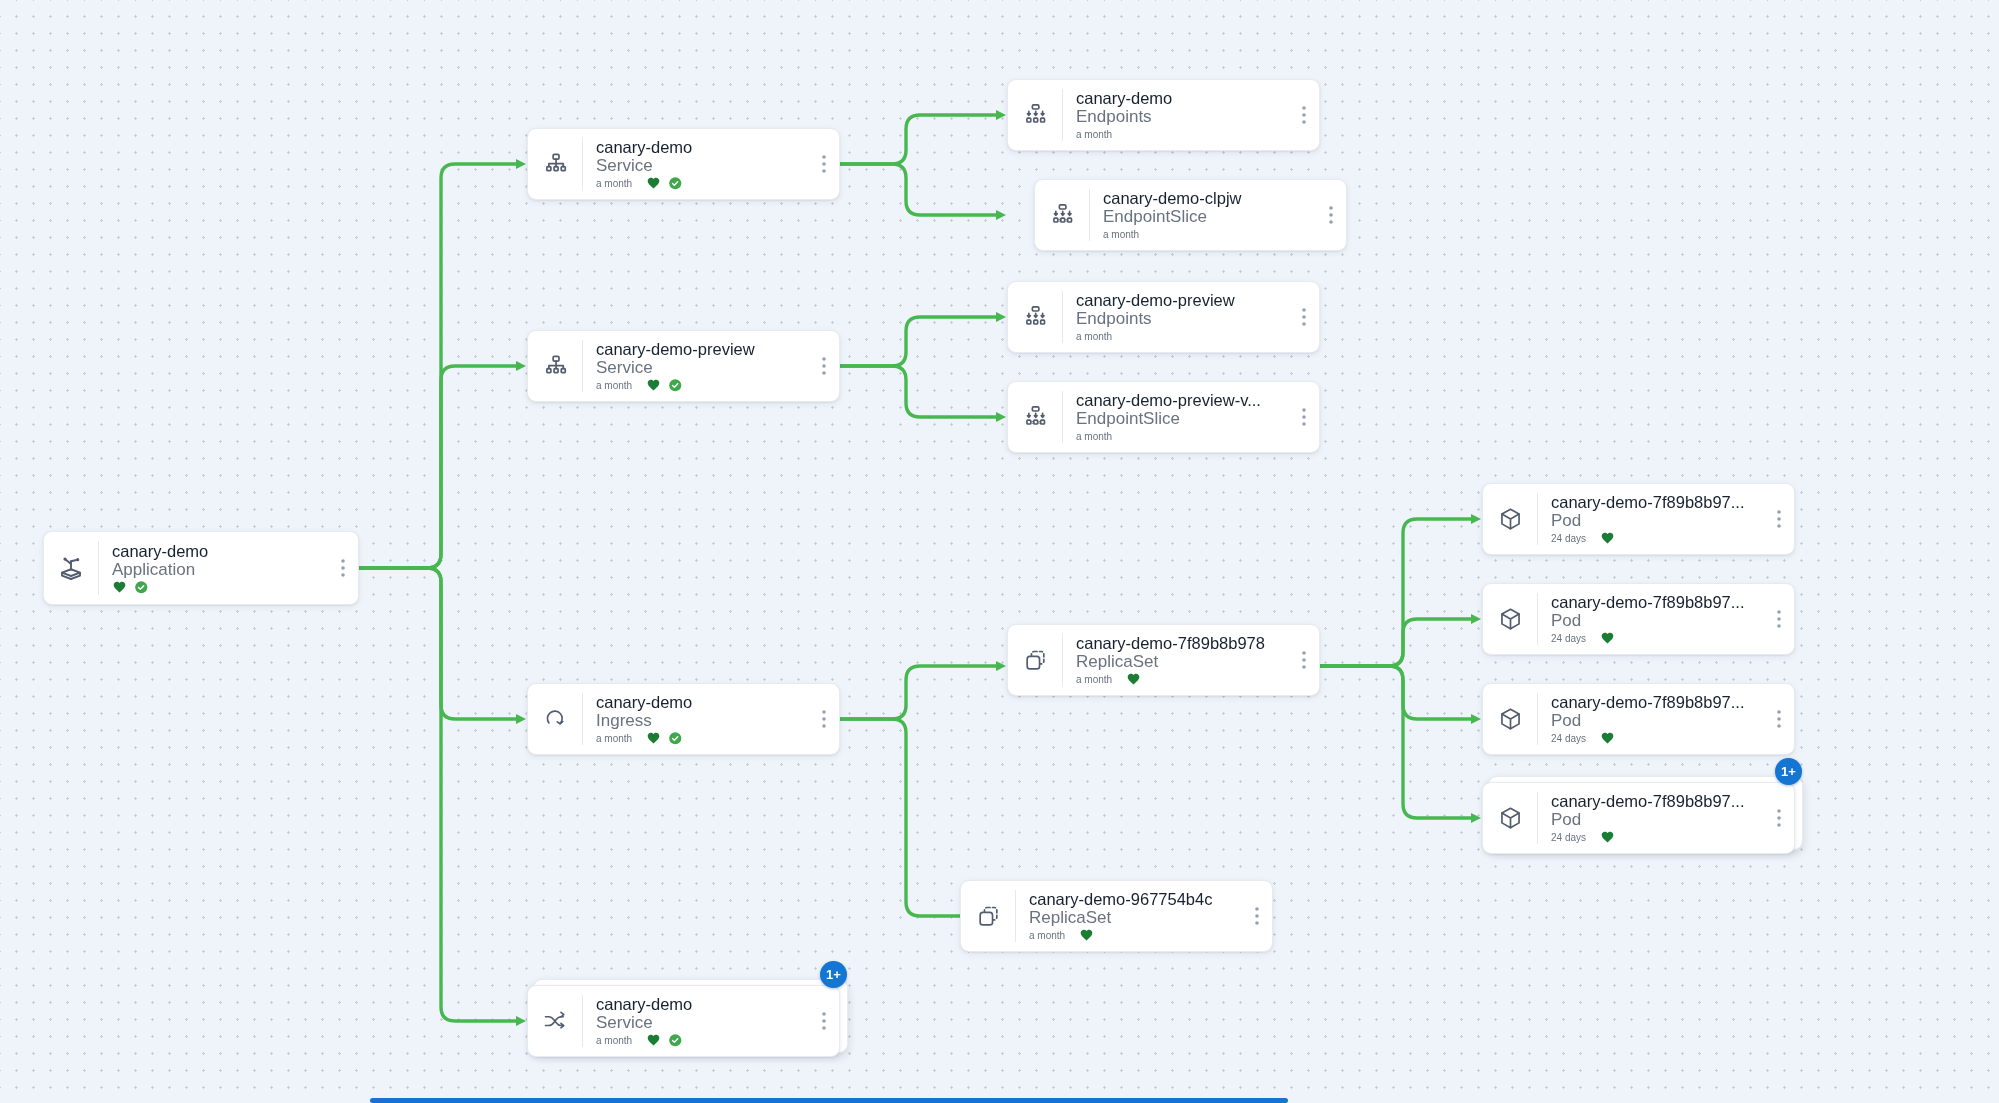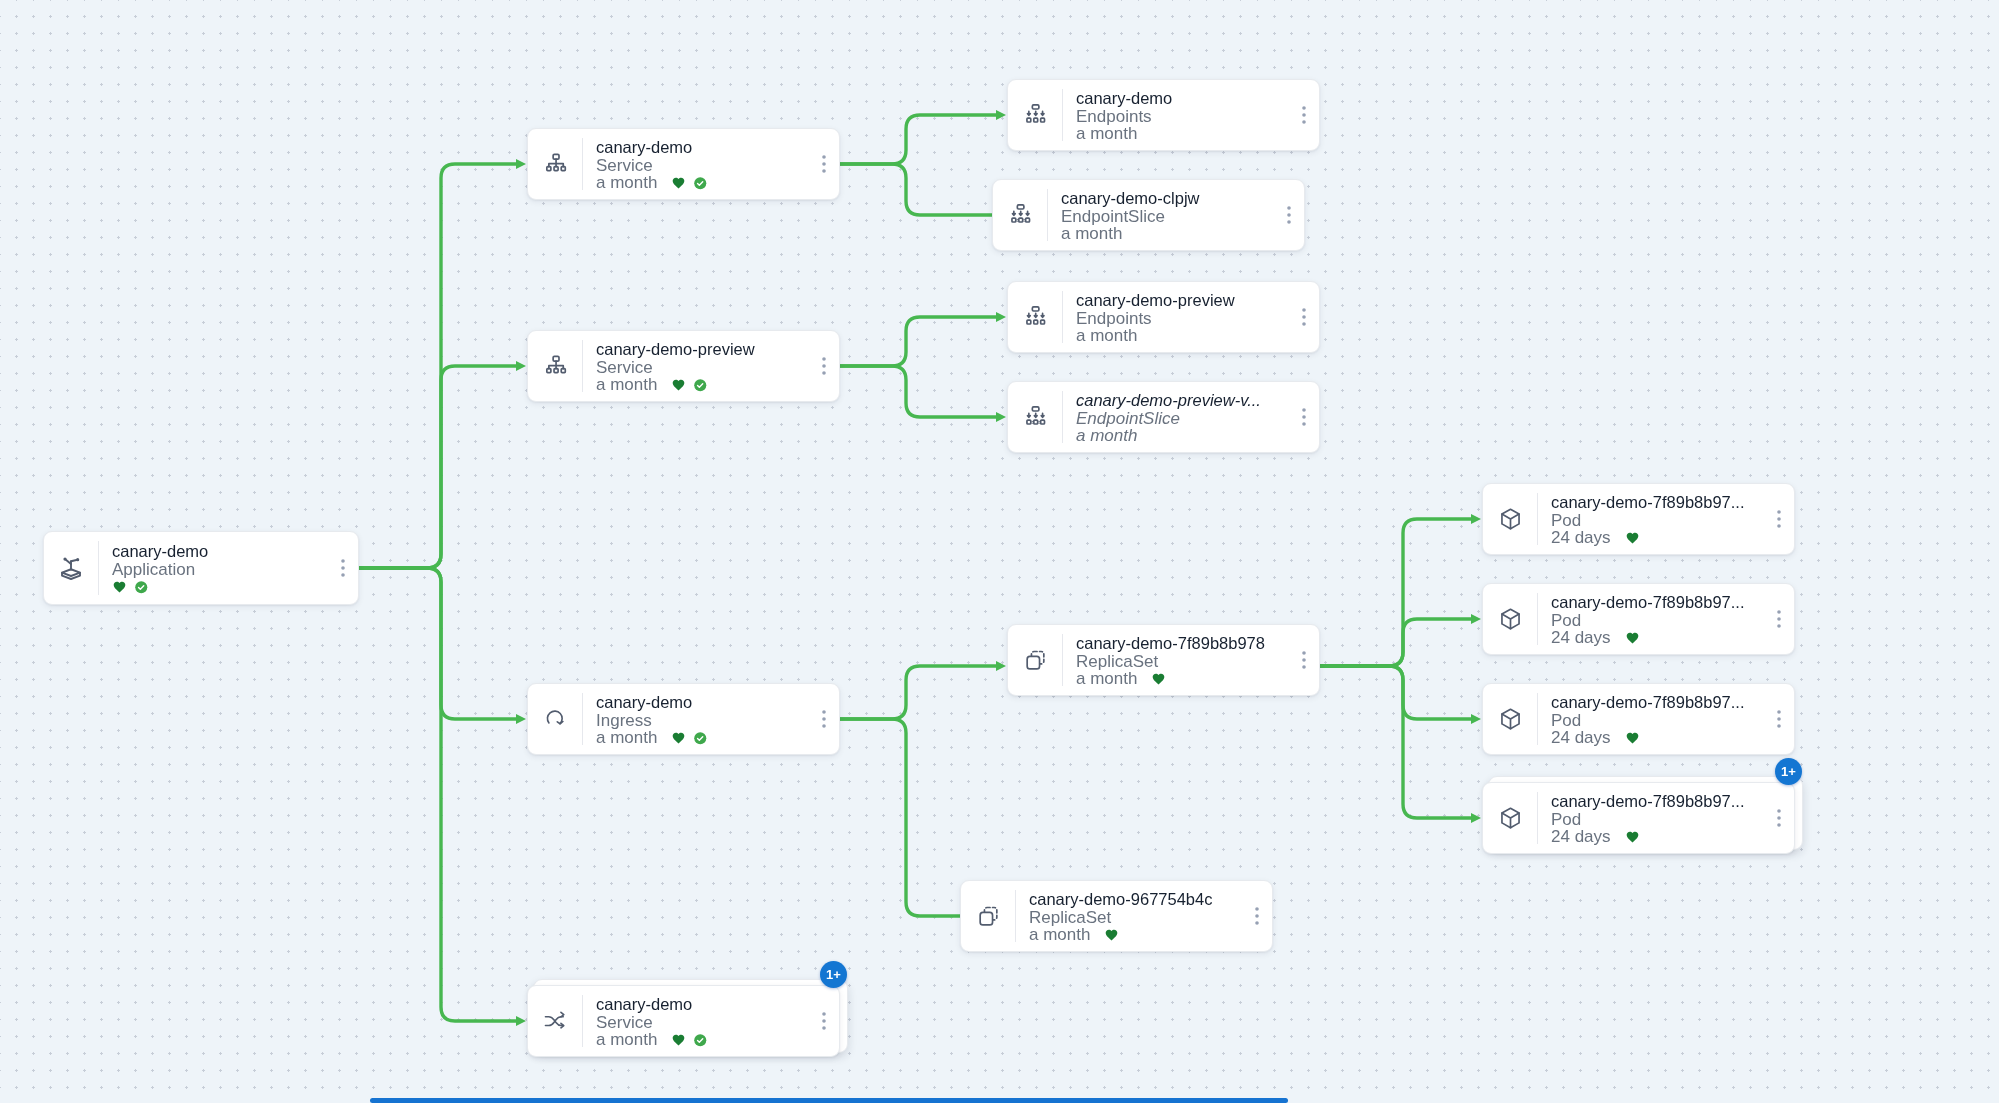--- a/index.html
+++ b/index.html
@@ -36,21 +36,21 @@
   .text-col{
     flex:1;display:flex;flex-direction:column;justify-content:center;
     padding:7px 0 7px 13px;min-width:0;gap:2px;
   }
   .title{
     font-size:16.5px;font-weight:500;color:#172130;line-height:20px;
     white-space:nowrap;overflow:hidden;
   }
   .kind{font-size:17px;color:#69727f;line-height:14px;}
   .meta{display:flex;align-items:center;gap:7px;height:16px;}
-  .time{font-size:17px;color:#69727f;margin-right:7px;}
+  .time{font-size:10px;color:#69727f;margin-right:7px;}
   .menu{
     flex:0 0 30px;display:flex;align-items:center;justify-content:center;
     color:#96a0b3;cursor:pointer;
   }
   .badge{
     position:absolute;top:-24px;right:-7px;width:27px;height:27px;border-radius:50%;
     background:#1476d2;color:#fff;font-size:13px;font-weight:bold;
     display:flex;align-items:center;justify-content:center;z-index:3;
     box-shadow:0 1px 3px rgba(20,70,160,.35);
   }
@@ -189,21 +189,21 @@
        </div>
        <div class="menu">
             <svg width="6" height="20" viewBox="0 0 6 20">
               <circle cx="3" cy="3" r="1.8" fill="#96a0b3"></circle>
               <circle cx="3" cy="10" r="1.8" fill="#96a0b3"></circle>
               <circle cx="3" cy="17" r="1.8" fill="#96a0b3"></circle>
             </svg>
           </div>
      </div>
       </div>
-      <div class="node" style="left: 992px; top: 179px; width: 313px; height: 72px;">
+      <div class="node" style="left: 1034px; top: 179px; width: 313px; height: 72px;">
         <div class="card">
        <div class="icon-col">
             <svg class="kicon" width="27" height="27" viewBox="0 0 24 24" fill="none" stroke="currentColor" stroke-width="1.5" stroke-linecap="round" stroke-linejoin="round">
               <rect x="9.2" y="2.6" width="5.8" height="3.6" rx="1.1"></rect>
               <path d="M6.1 8.4v3.3M4.9 10.4l1.2 1.4 1.2-1.4"></path>
               <path d="M12.2 8.4v3.3M11 10.4l1.2 1.4 1.2-1.4"></path>
               <path d="M18.3 8.4v3.3M17.1 10.4l1.2 1.4 1.2-1.4"></path>
               <rect x="4.4" y="14.4" width="3.4" height="3.4" rx="0.8"></rect>
               <rect x="10.5" y="14.4" width="3.4" height="3.4" rx="0.8"></rect>
               <rect x="16.6" y="14.4" width="3.4" height="3.4" rx="0.8"></rect>
@@ -288,21 +288,21 @@
        </div>
        <div class="menu">
             <svg width="6" height="20" viewBox="0 0 6 20">
               <circle cx="3" cy="3" r="1.8" fill="#96a0b3"></circle>
               <circle cx="3" cy="10" r="1.8" fill="#96a0b3"></circle>
               <circle cx="3" cy="17" r="1.8" fill="#96a0b3"></circle>
             </svg>
           </div>
      </div>
       </div>
-      <div class="node" style="left: 1007px; top: 381px; width: 313px; height: 72px; font-style: italic;">
+      <div class="node" style="left: 1007px; top: 381px; width: 313px; height: 72px;">
         <div class="card">
        <div class="icon-col">
             <svg class="kicon" width="27" height="27" viewBox="0 0 24 24" fill="none" stroke="currentColor" stroke-width="1.5" stroke-linecap="round" stroke-linejoin="round">
               <rect x="9.2" y="2.6" width="5.8" height="3.6" rx="1.1"></rect>
               <path d="M6.1 8.4v3.3M4.9 10.4l1.2 1.4 1.2-1.4"></path>
               <path d="M12.2 8.4v3.3M11 10.4l1.2 1.4 1.2-1.4"></path>
               <path d="M18.3 8.4v3.3M17.1 10.4l1.2 1.4 1.2-1.4"></path>
               <rect x="4.4" y="14.4" width="3.4" height="3.4" rx="0.8"></rect>
               <rect x="10.5" y="14.4" width="3.4" height="3.4" rx="0.8"></rect>
               <rect x="16.6" y="14.4" width="3.4" height="3.4" rx="0.8"></rect>

